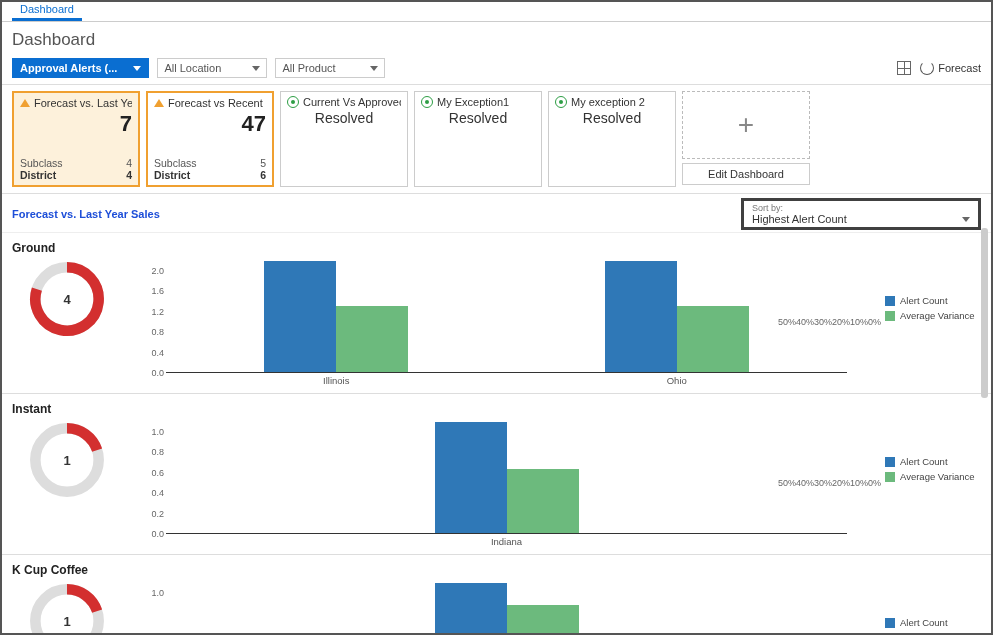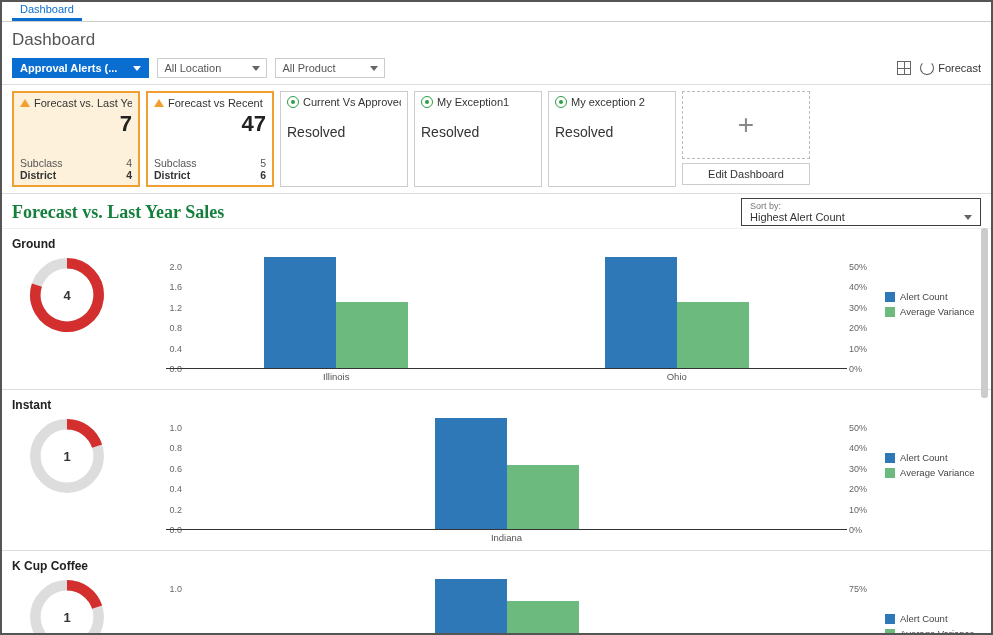--- a/index.html
+++ b/index.html
@@ -100,52 +100,52 @@
     display:flex; flex-direction:column; padding:4px 6px;
     font-size:11px; cursor:pointer; position:relative;
   }
   .card.highlight { background:#fdf1db; border:2px solid #f0a030; }
   .card.highlight2 { border:2px solid #f0a030; }
   .card-head {display:flex;align-items:center;gap:4px;color:#333;white-space:nowrap;overflow:hidden;text-overflow:ellipsis;}
   .triangle-icon{width:0;height:0;border-left:5px solid transparent;border-right:5px solid transparent;border-bottom:8px solid #f0a030;display:inline-block;flex-shrink:0;}
   .target-icon{width:12px;height:12px;border:1px solid #2e9e45;border-radius:50%;display:inline-flex;align-items:center;justify-content:center;flex-shrink:0;}
   .target-icon::after{content:"";width:4px;height:4px;background:#2e9e45;border-radius:50%;}
   .card-big {font-size:22px;font-weight:700;text-align:right;color:#222;margin-top:2px;}
-  .card-resolved{font-size:14px;text-align:left;color:#333;margin-top:16px;}
+  .card-resolved{font-size:14px;text-align:center;color:#333;margin-top:2px;}
   .card-foot {margin-top:auto;font-size:10.5px;}
   .card-foot-row{display:flex;justify-content:space-between;color:#333;}
   .card-foot-row:first-child{color:#555;}
   .card-foot-row.bold *{font-weight:700;}
   .add-card{
     border:1px dashed #bbb; width:128px; height:68px;
     display:flex;align-items:center;justify-content:center;
     font-size:28px;color:#888;cursor:pointer;
   }
   .edit-wrap{display:flex;flex-direction:column;gap:4px;}
   .edit-btn{border:1px solid #ccc;padding:4px 8px;text-align:center;font-size:11px;cursor:pointer;width:128px;color:#333;}
   
   .section-row{display:flex;align-items:center;padding:4px 10px 2px;border-top:1px solid #ddd;}
-  .section-title{font-weight:700;font-size:18px;color:#15803d;font-family:Liberation Serif, serif;}
-  .sort-box{margin-left:auto;border:1px solid #404040;padding:2px 8px;width:240px;cursor:pointer;display:flex;flex-direction:column;}
+  .section-title{font-weight:700;font-size:11px;color:#1d4ed8;}
+  .sort-box{margin-left:auto;border:3px solid #404040;padding:2px 8px;width:240px;cursor:pointer;display:flex;flex-direction:column;}
   .sort-box .lbl{font-size:9px;color:#777;}
   .sort-box .val{font-size:11px;color:#333;display:flex;justify-content:space-between;align-items:center;}
   .sort-box .caret-down{border-top-color:#666;}
   
   .scroll-area{height:410px;overflow-y:auto;border-top:1px solid #eee;}
   .panel{padding:8px 10px 2px;border-bottom:1px solid #ddd;}
   .panel-title{font-weight:700;color:#222;font-size:12px;margin-bottom:6px;}
   .panel-body{display:flex;align-items:flex-start;gap:14px;}
   .donut-wrap{width:110px;display:flex;justify-content:center;}
   .donut{width:76px;height:76px;position:relative;}
   .donut svg{width:76px;height:76px;}
   .donut .count{position:absolute;inset:0;display:flex;align-items:center;justify-content:center;font-weight:700;font-size:13px;}
   .chart{flex:1;position:relative;height:130px;}
-  .y-axis{position:absolute;left:18px;top:0;bottom:18px;width:28px;display:flex;flex-direction:column;justify-content:space-between;font-size:9px;color:#666;text-align:right;}
+  .y-axis{position:absolute;left:0;top:0;bottom:18px;width:28px;display:flex;flex-direction:column;justify-content:space-between;font-size:9px;color:#666;text-align:right;}
   .y-axis span{transform:translateY(50%);}
-  .y2-axis{position:absolute;right:100px;top:0;bottom:18px;width:32px;display:flex;flex-direction:column;justify-content:space-between;font-size:9px;color:#666;text-align:left;}
+  .y2-axis{position:absolute;right:100px;top:0;bottom:18px;width:32px;display:flex;flex-direction:row;justify-content:flex-end;font-size:9px;color:#666;text-align:left;}
   .y2-axis span{transform:translateY(50%);}
   .plot{position:absolute;left:30px;right:134px;top:0;bottom:18px;display:flex;}
   .cluster{flex:1;display:flex;align-items:flex-end;justify-content:center;gap:0;position:relative;}
   .bar{width:72px;}
   .bar.blue{background:#2f78b7;}
   .bar.green{background:#6cba7d;}
   .baseline{position:absolute;left:30px;right:134px;bottom:18px;height:1px;background:#333;}
   .x-labels{position:absolute;left:30px;right:134px;bottom:0;display:flex;height:16px;}
   .x-labels span{flex:1;text-align:center;font-size:9.5px;color:#555;}
   .legend{position:absolute;right:0;top:34px;width:96px;font-size:9.5px;color:#444;}

